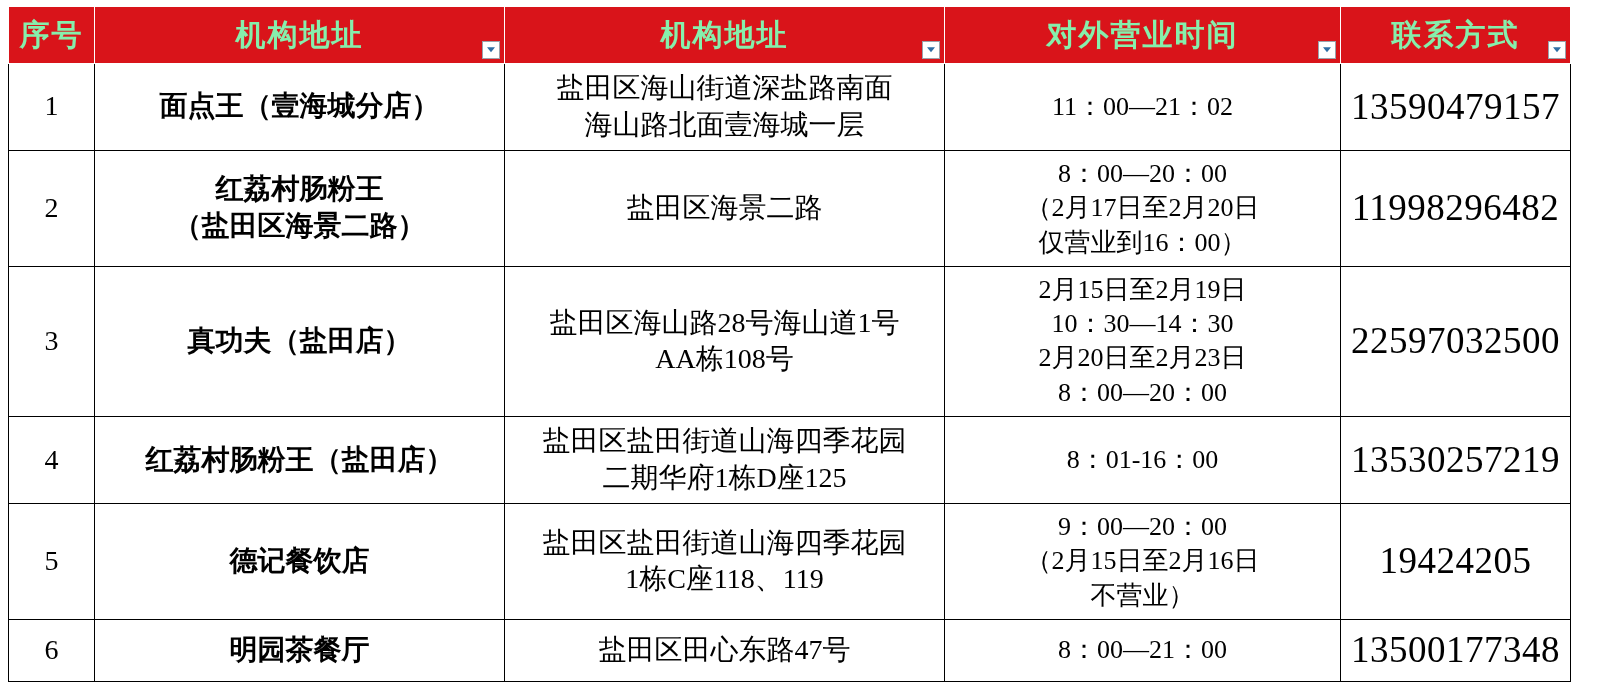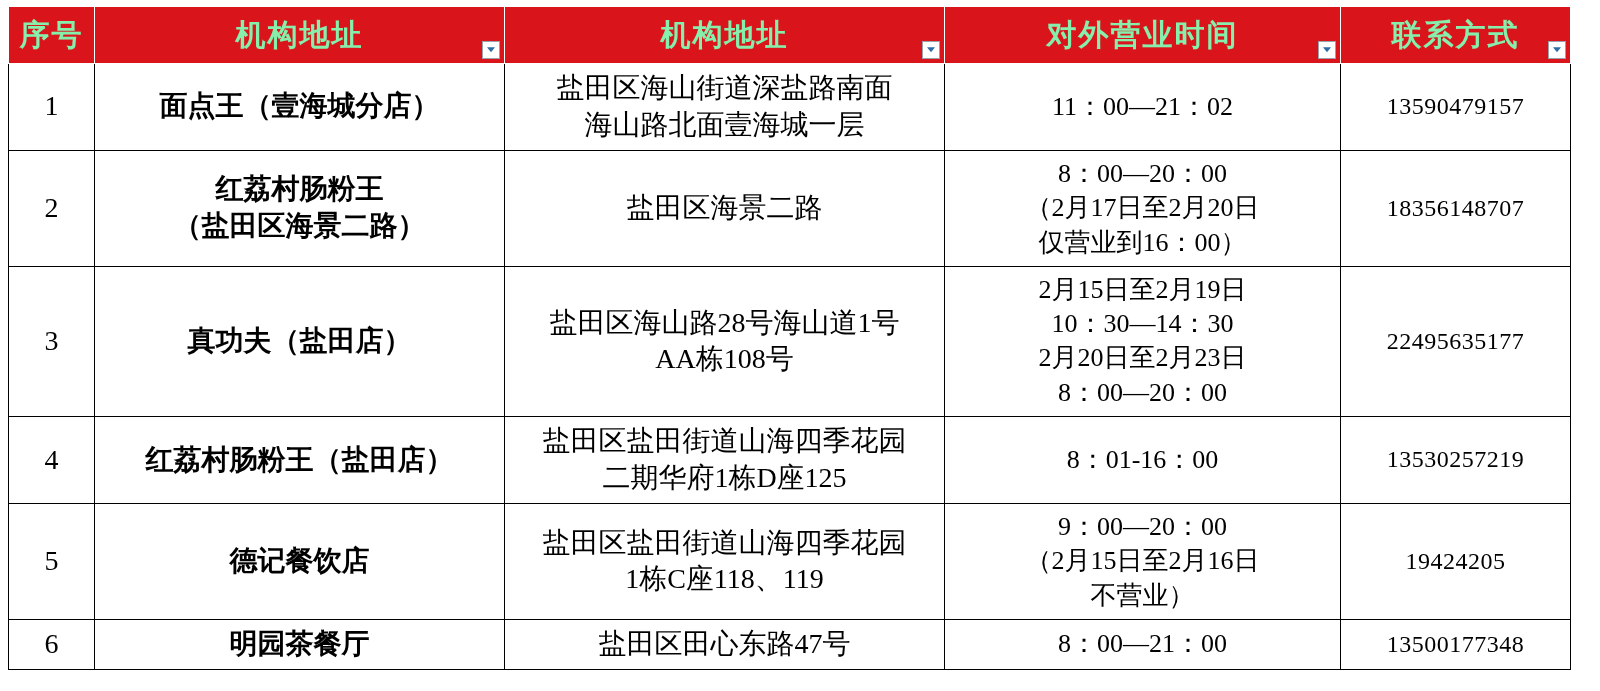--- a/index.html
+++ b/index.html
@@ -72,21 +72,21 @@
     border: 1px solid #000000;
     font-size: 27px;
     color: #000000;
     text-align: center;
     vertical-align: middle;
     padding: 6px 8px;
     line-height: 1.32;
     background: #ffffff;
   }
   tbody td.idx { font-size: 28px; }
-  tbody td.phone { font-size: 24px; letter-spacing: 0.5px; }
+  tbody td.phone { font-size: 37px; letter-spacing: 0.5px; }
   tbody td.hours { font-size: 26px; }
   tbody td.name { font-size: 28px; font-weight: bold; }
   tbody td.addr { font-size: 28px; }
   .ln { display: block; }
 </style>
 </head>
 <body>
 
 <div class="sheet">
   <table class="data-table">
@@ -144,39 +144,39 @@
           <span class="ln">（盐田区海景二路）</span>
         </td>
         <td class="addr">
           <span class="ln">盐田区海景二路</span>
         </td>
         <td class="hours">
           <span class="ln">8：00—20：00</span>
           <span class="ln">（2月17日至2月20日</span>
           <span class="ln">仅营业到16：00）</span>
         </td>
-        <td class="phone">18356148707</td>
+        <td class="phone">11998296482</td>
       </tr>
 
       <tr>
         <td class="idx">3</td>
         <td class="name">
           <span class="ln">真功夫（盐田店）</span>
         </td>
         <td class="addr">
           <span class="ln">盐田区海山路28号海山道1号</span>
           <span class="ln">AA栋108号</span>
         </td>
         <td class="hours">
           <span class="ln">2月15日至2月19日</span>
           <span class="ln">10：30—14：30</span>
           <span class="ln">2月20日至2月23日</span>
           <span class="ln">8：00—20：00</span>
         </td>
-        <td class="phone">22495635177</td>
+        <td class="phone">22597032500</td>
       </tr>
 
       <tr>
         <td class="idx">4</td>
         <td class="name">
           <span class="ln">红荔村肠粉王（盐田店）</span>
         </td>
         <td class="addr">
           <span class="ln">盐田区盐田街道山海四季花园</span>
           <span class="ln">二期华府1栋D座125</span>

